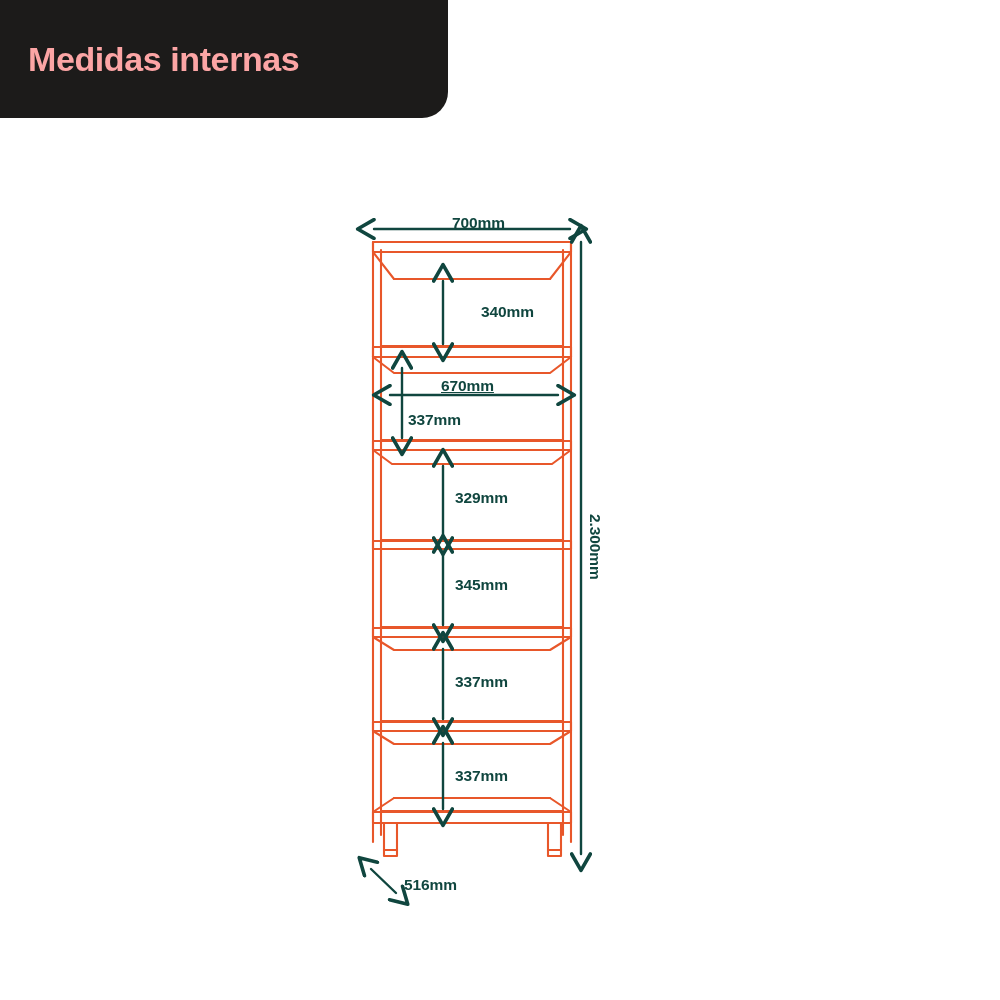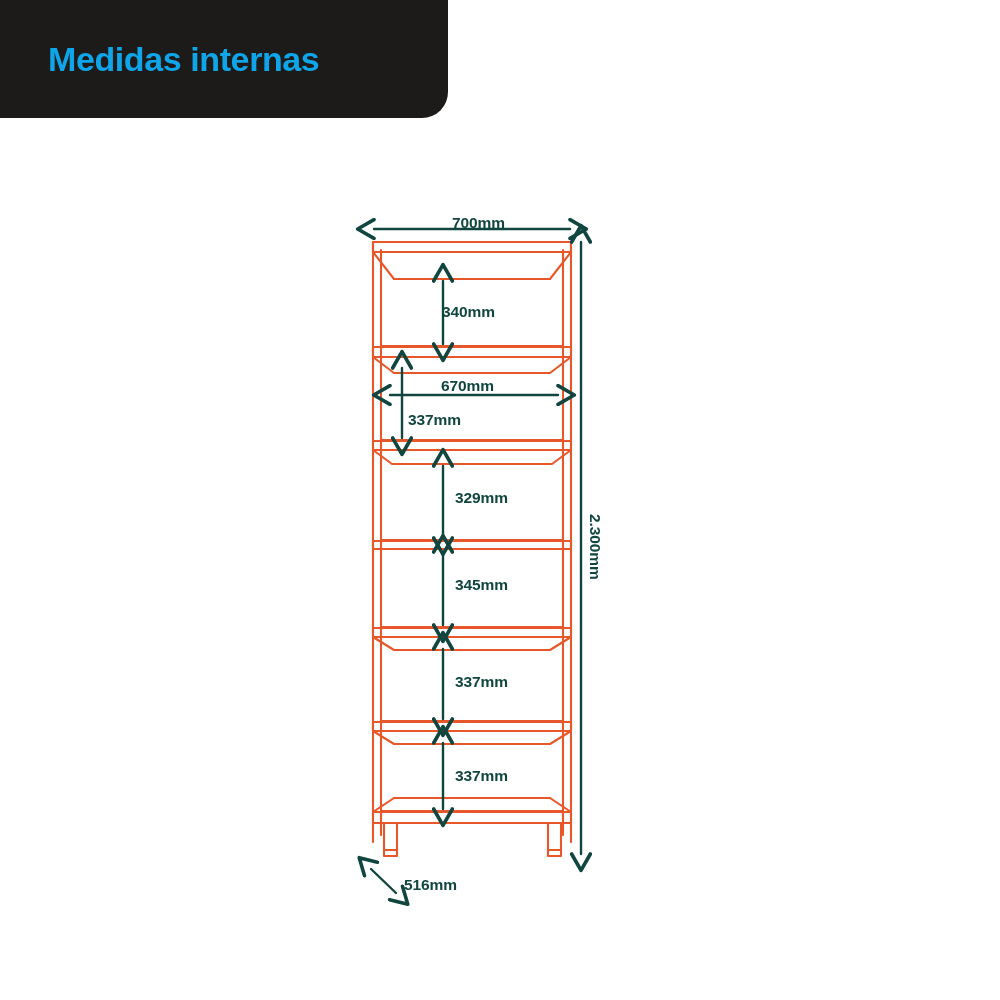--- a/index.html
+++ b/index.html
@@ -20,25 +20,25 @@
   #header-badge {
     position: absolute;
     left: 0; top: 0;
     width: 448px; height: 118px;
     background: #1c1b1a;
     border-bottom-right-radius: 26px;
     display: flex;
     align-items: center;
   }
   #header-title {
-    color: #0ea5e9;
+    color: #fca5a5;
     font-size: 34px;
     font-weight: bold;
     letter-spacing: -0.4px;
-    margin-left: 48px;
+    margin-left: 28px;
     white-space: nowrap;
   }
 
   
   #diagram-area {
     position: absolute;
     left: 0; top: 0;
     width: 1000px; height: 1000px; margin-top: 36px;
   }
   #diagram-svg { display: block; }
@@ -165,23 +165,23 @@
         <g>
           <line x1="371" y1="833" x2="396" y2="857" marker-start="url(#arrH-start)" marker-end="url(#arrH-end)"></line>
         </g>
       </g>
     </svg>
 
     <div class="dim-label" style="left:452px; top:178px;">700mm</div>
 
     <div class="dim-label vertical-text" style="left:604px; top:478px;">2.300mm</div>
 
-    <div class="dim-label" style="left:442px; top:267px;">340mm</div>
+    <div class="dim-label" style="left:481px; top:267px;">340mm</div>
 
-    <div class="dim-label" style="left:441px; top:341px;">670mm</div>
+    <div class="dim-label" style="left:441px; top:341px;text-decoration:underline;">670mm</div>
 
     <div class="dim-label" style="left:408px; top:375px;">337mm</div>
 
     <div class="dim-label" style="left:455px; top:453px;text-align:center;">329mm</div>
 
     <div class="dim-label" style="left:455px; top:540px;text-align:center;">345mm</div>
 
     <div class="dim-label" style="left:455px; top:637px;">337mm</div>
 
     <div class="dim-label" style="left:455px; top:731px;">337mm</div>

